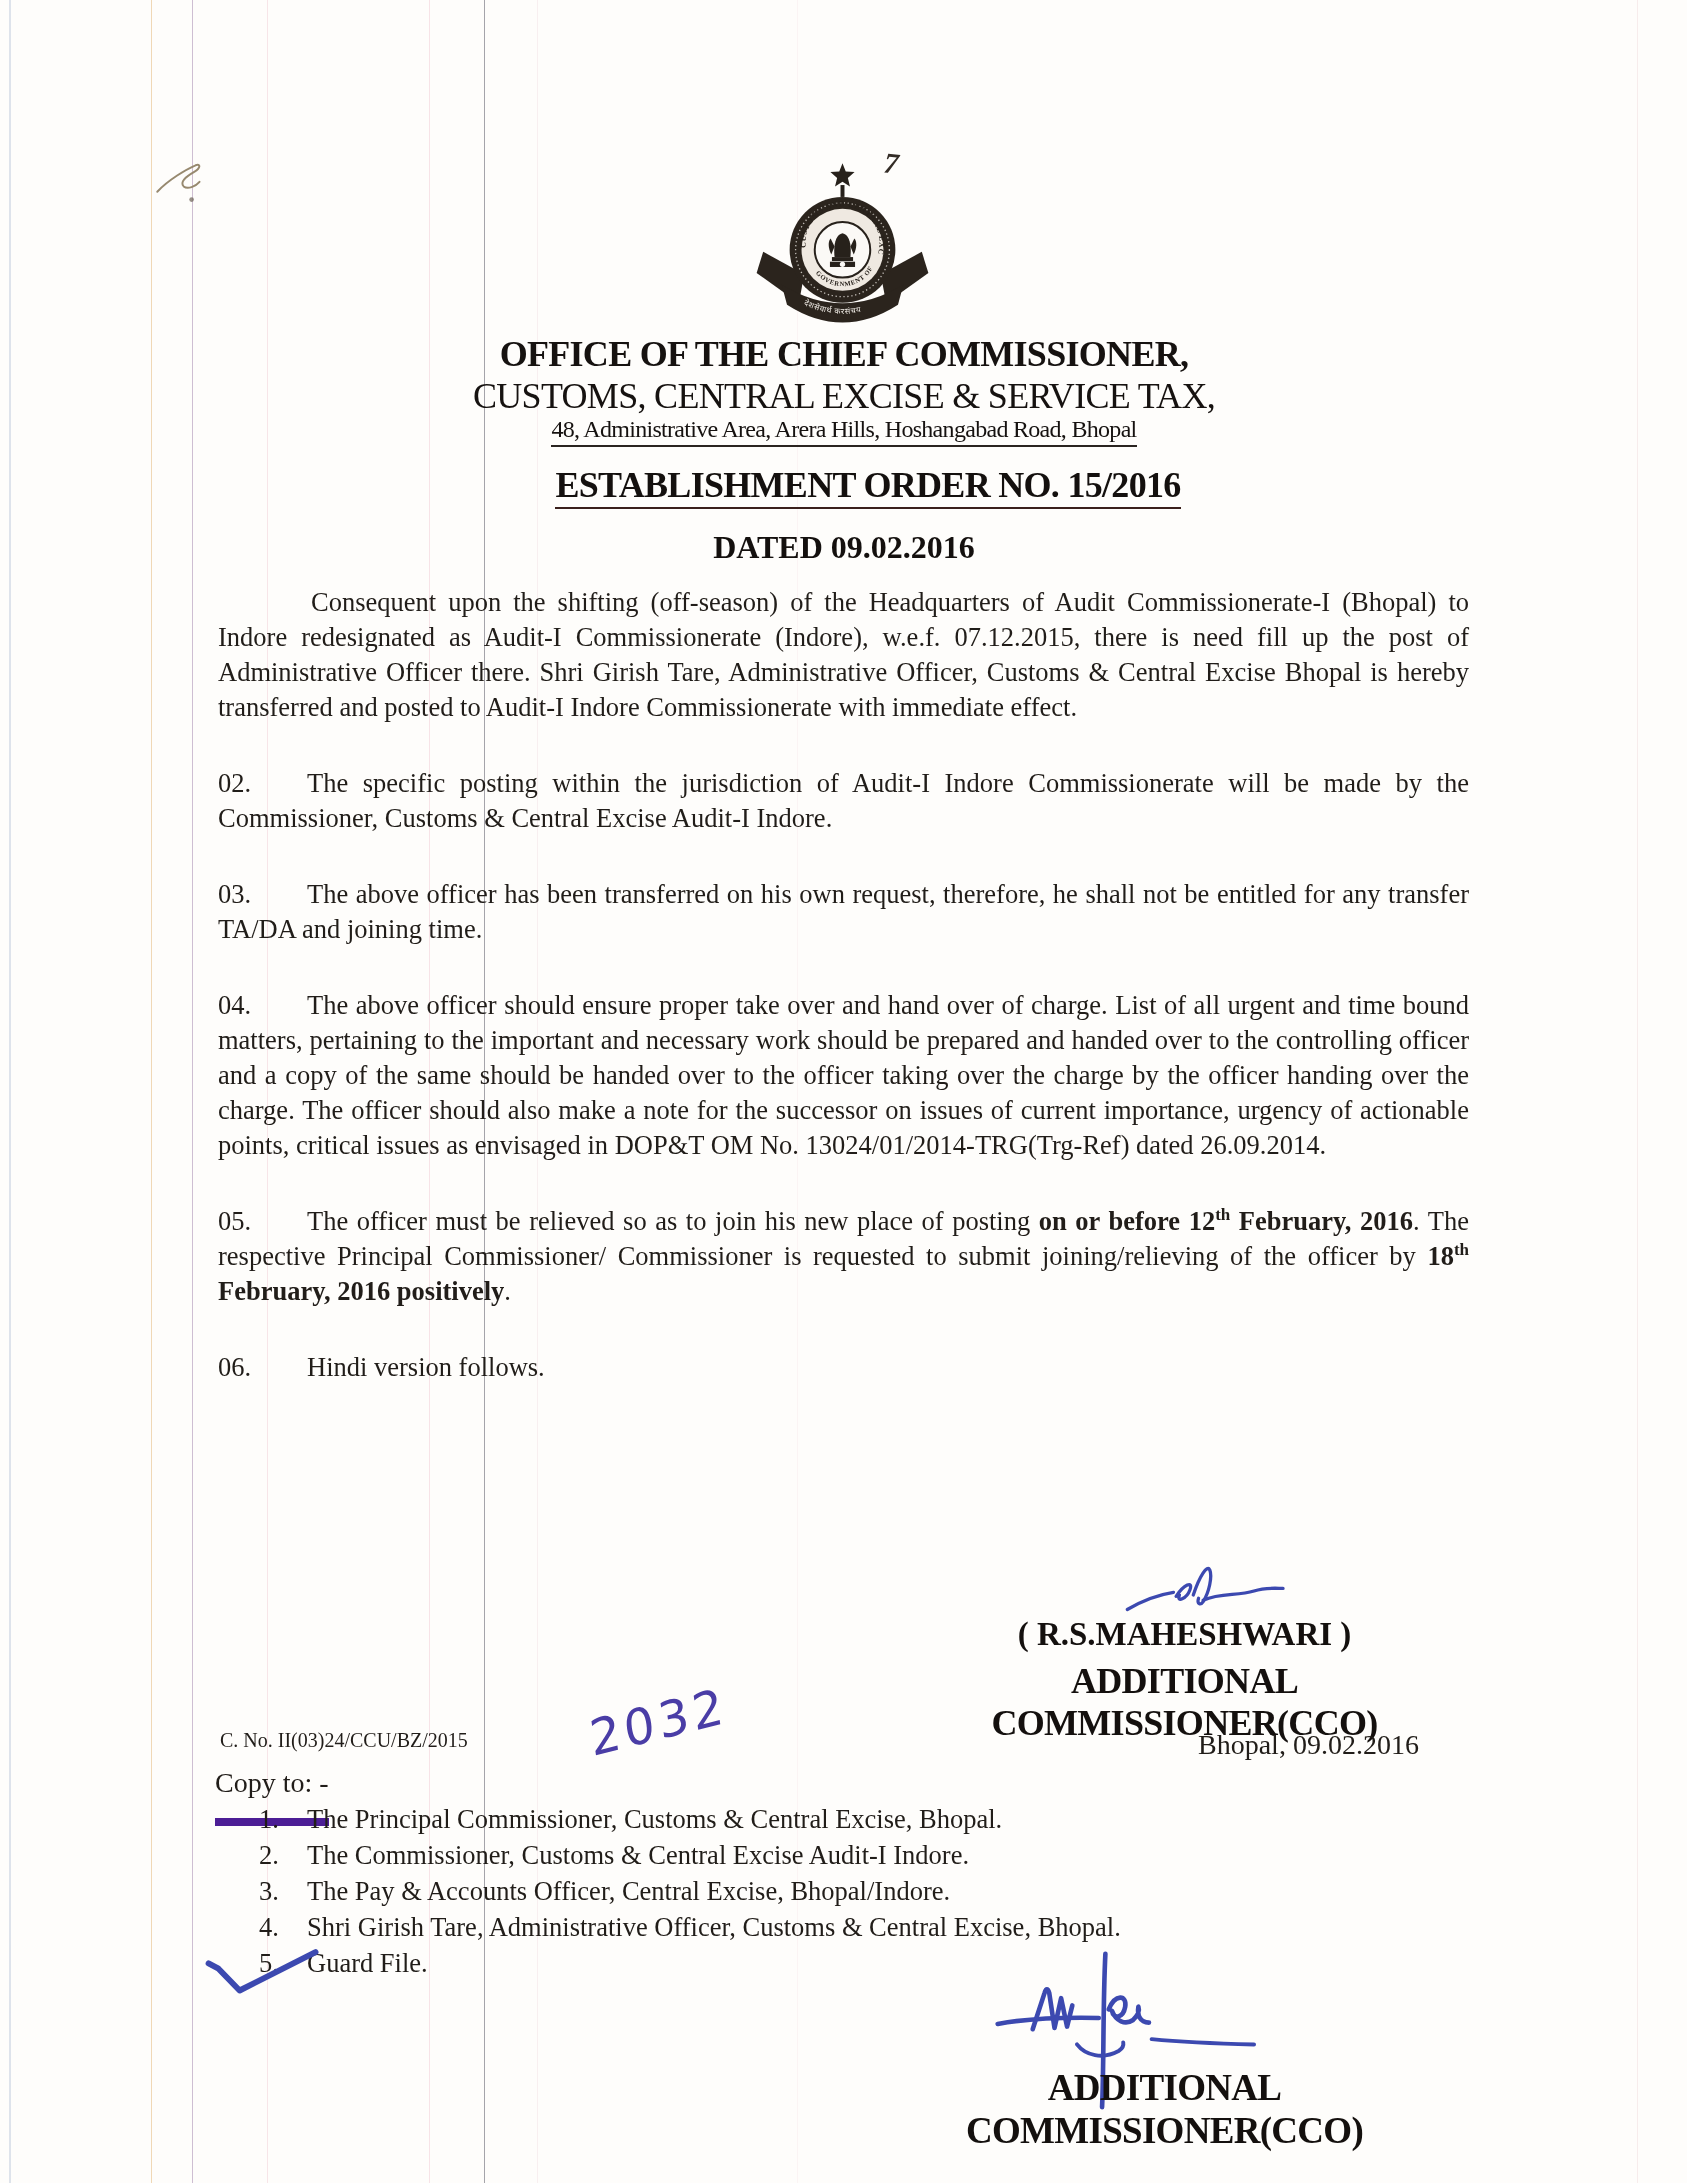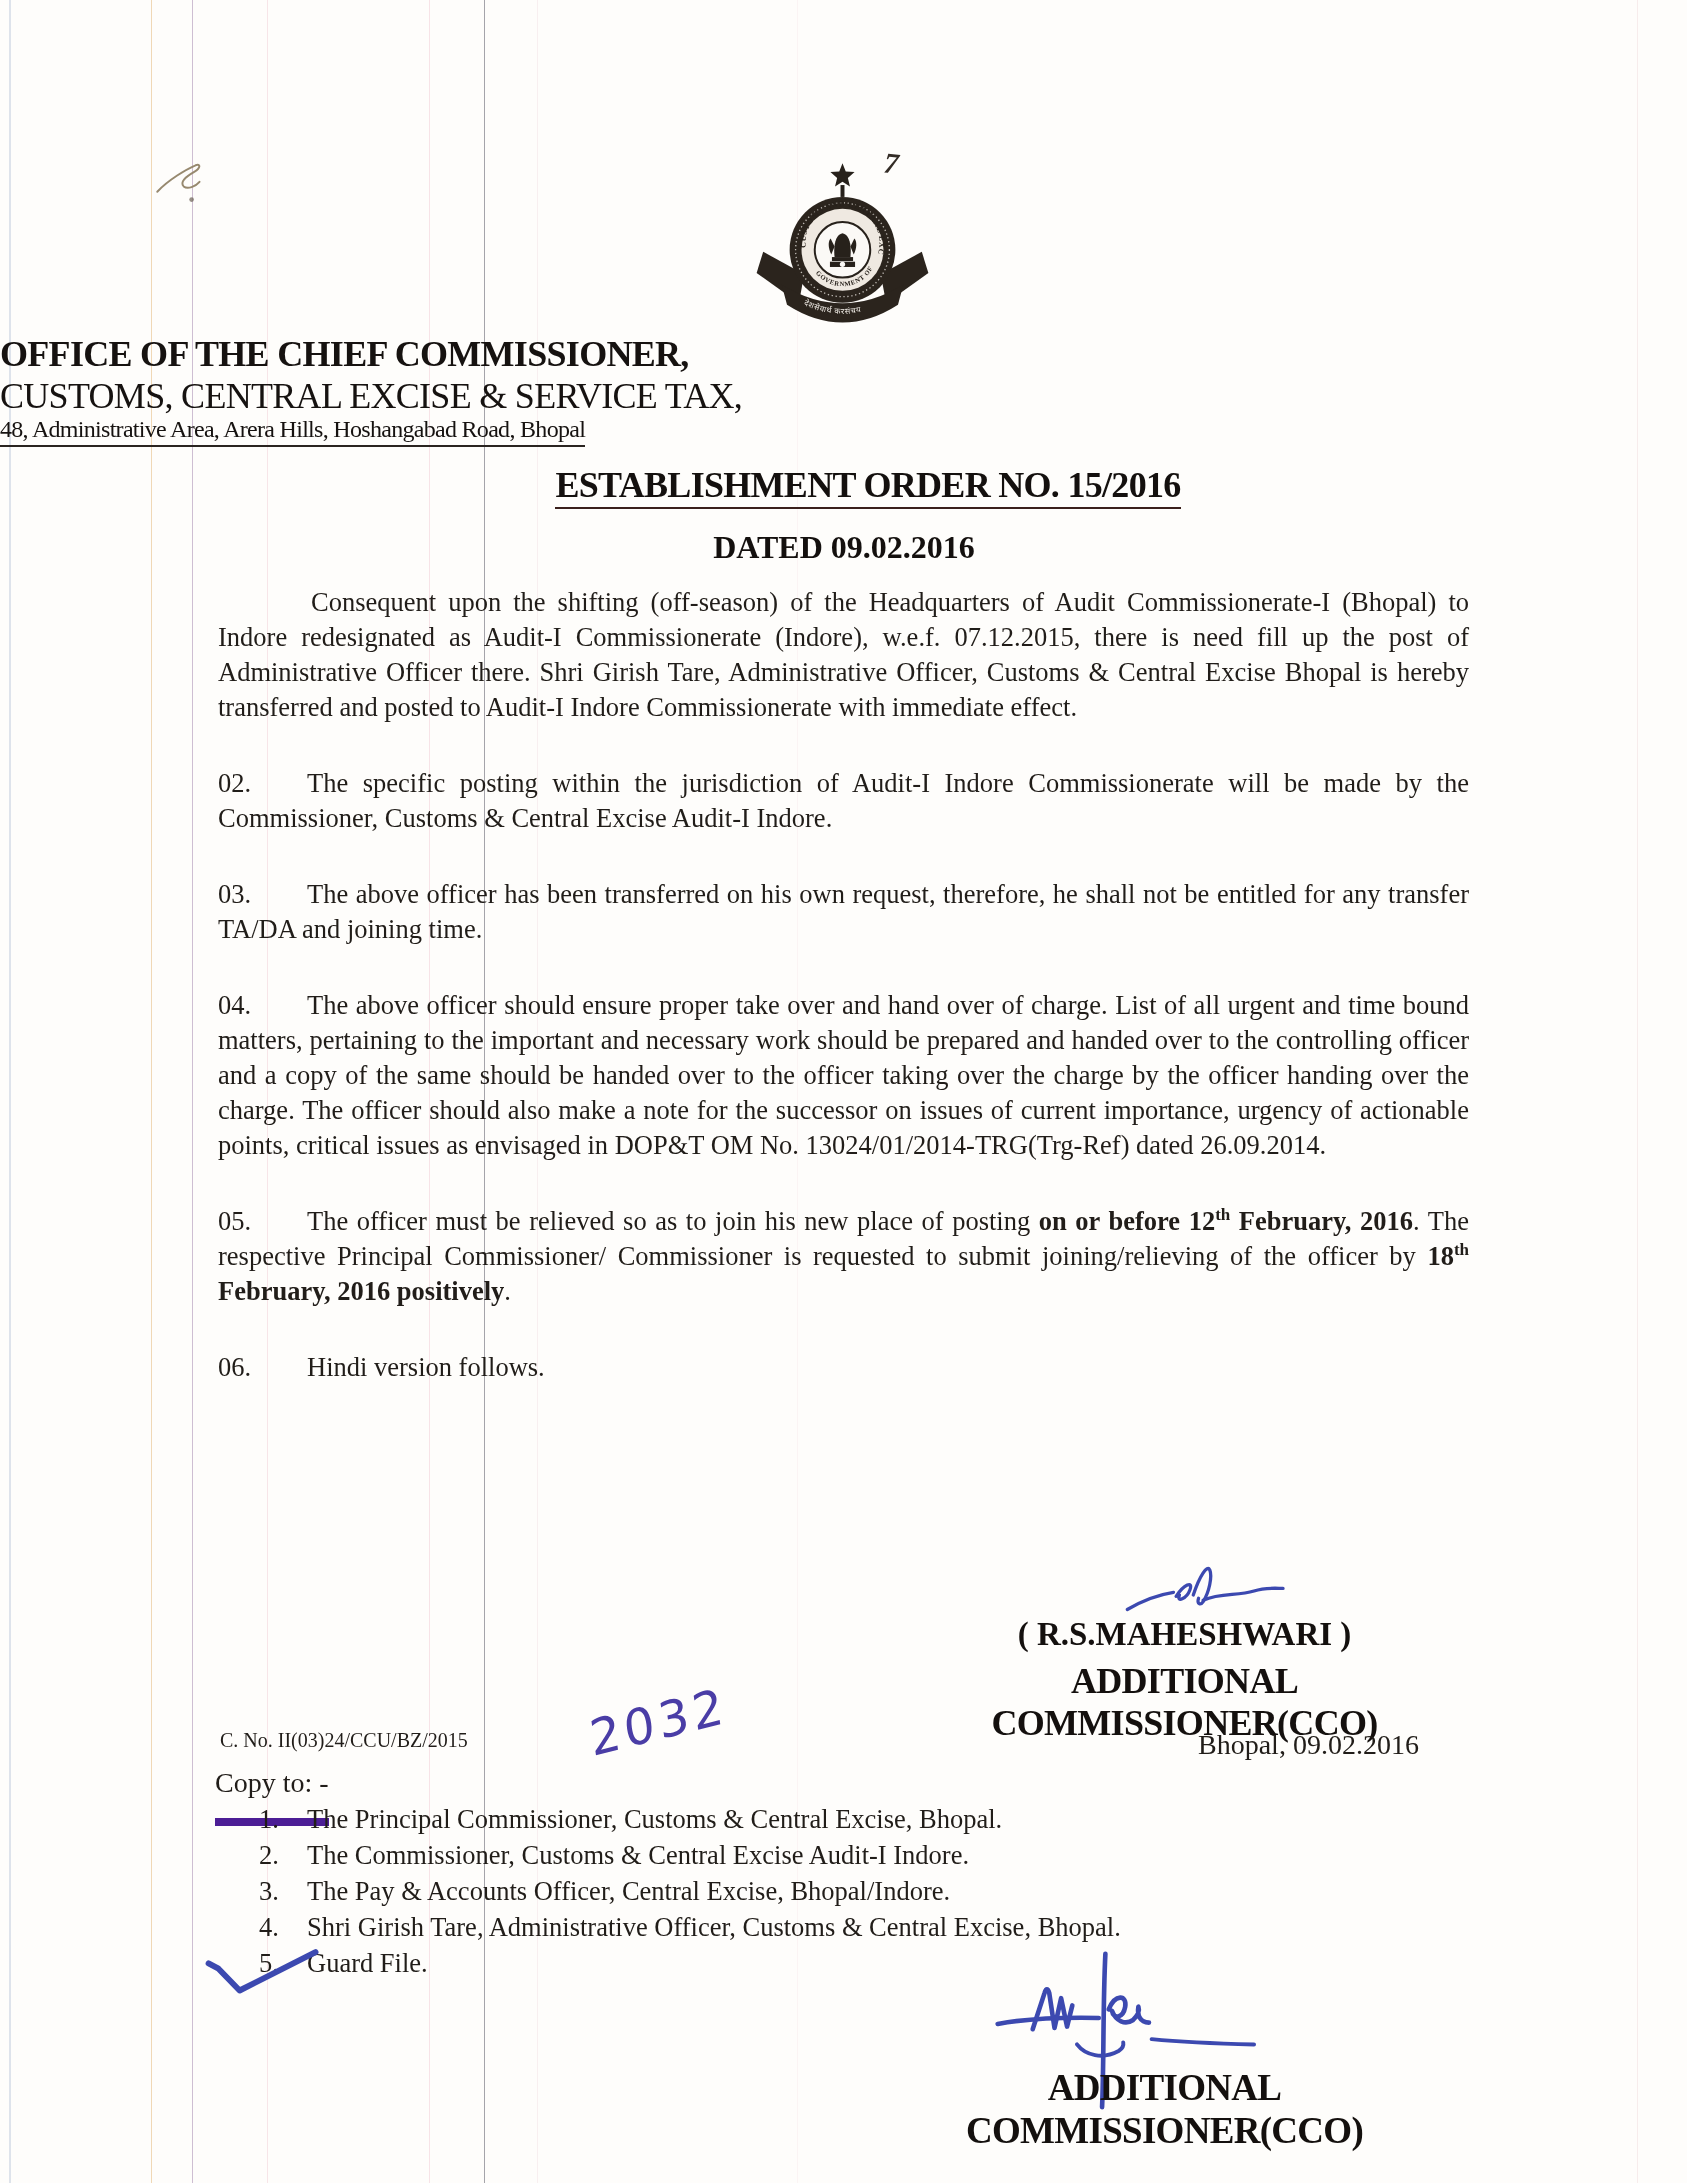--- a/index.html
+++ b/index.html
@@ -16,21 +16,21 @@
   .sl1{left:9.3px;width:1.3px;background:#b9c3d6;opacity:.45;}
   .sl2{left:151px;width:1.3px;background:#e4b97e;opacity:.55;}
   .sl3{left:192px;width:1.3px;background:#b9a3c0;opacity:.7;}
   .sl4{left:267px;width:1.3px;background:#f0cdd6;opacity:.5;}
   .sl5{left:429px;width:1.3px;background:#f0c9d4;opacity:.5;}
   .sl6{left:484px;width:1.3px;background:#8f8d96;opacity:.8;}
   .sl7{left:537px;width:1.3px;background:#f2dde2;opacity:.45;}
   .sl8{left:797px;width:1.3px;background:#f6e3e7;opacity:.35;}
   .sl9{left:1637px;width:1.3px;background:#efd6da;opacity:.45;}
 
-  .hdr{position:absolute;left:0;width:1688px;color:#161210;}
+  .hdr{position:absolute;left:0;width:1688px;text-align:center;color:#161210;}
   .hdr-line1{top:333px;font-size:36px;font-weight:bold;letter-spacing:-0.7px;}
   .hdr-line2{top:375px;font-size:36px;font-weight:normal;letter-spacing:-0.7px;}
   .hdr-addr{top:416px;font-size:24px;letter-spacing:-0.7px;}
   .hdr-addr span{border-bottom:2px solid #2a2420;padding-bottom:2.6px;}
 
   .ttl{position:absolute;left:0;width:1688px;text-align:center;color:#14100e;font-weight:bold;}
   .ttl-order{top:464px;font-size:36px;letter-spacing:-0.7px;margin-left:24px;}
   .ttl-order span{border-bottom:2.6px solid #3a201c;padding-bottom:2px;}
   .ttl-dated{top:529px;font-size:32px;}
 

